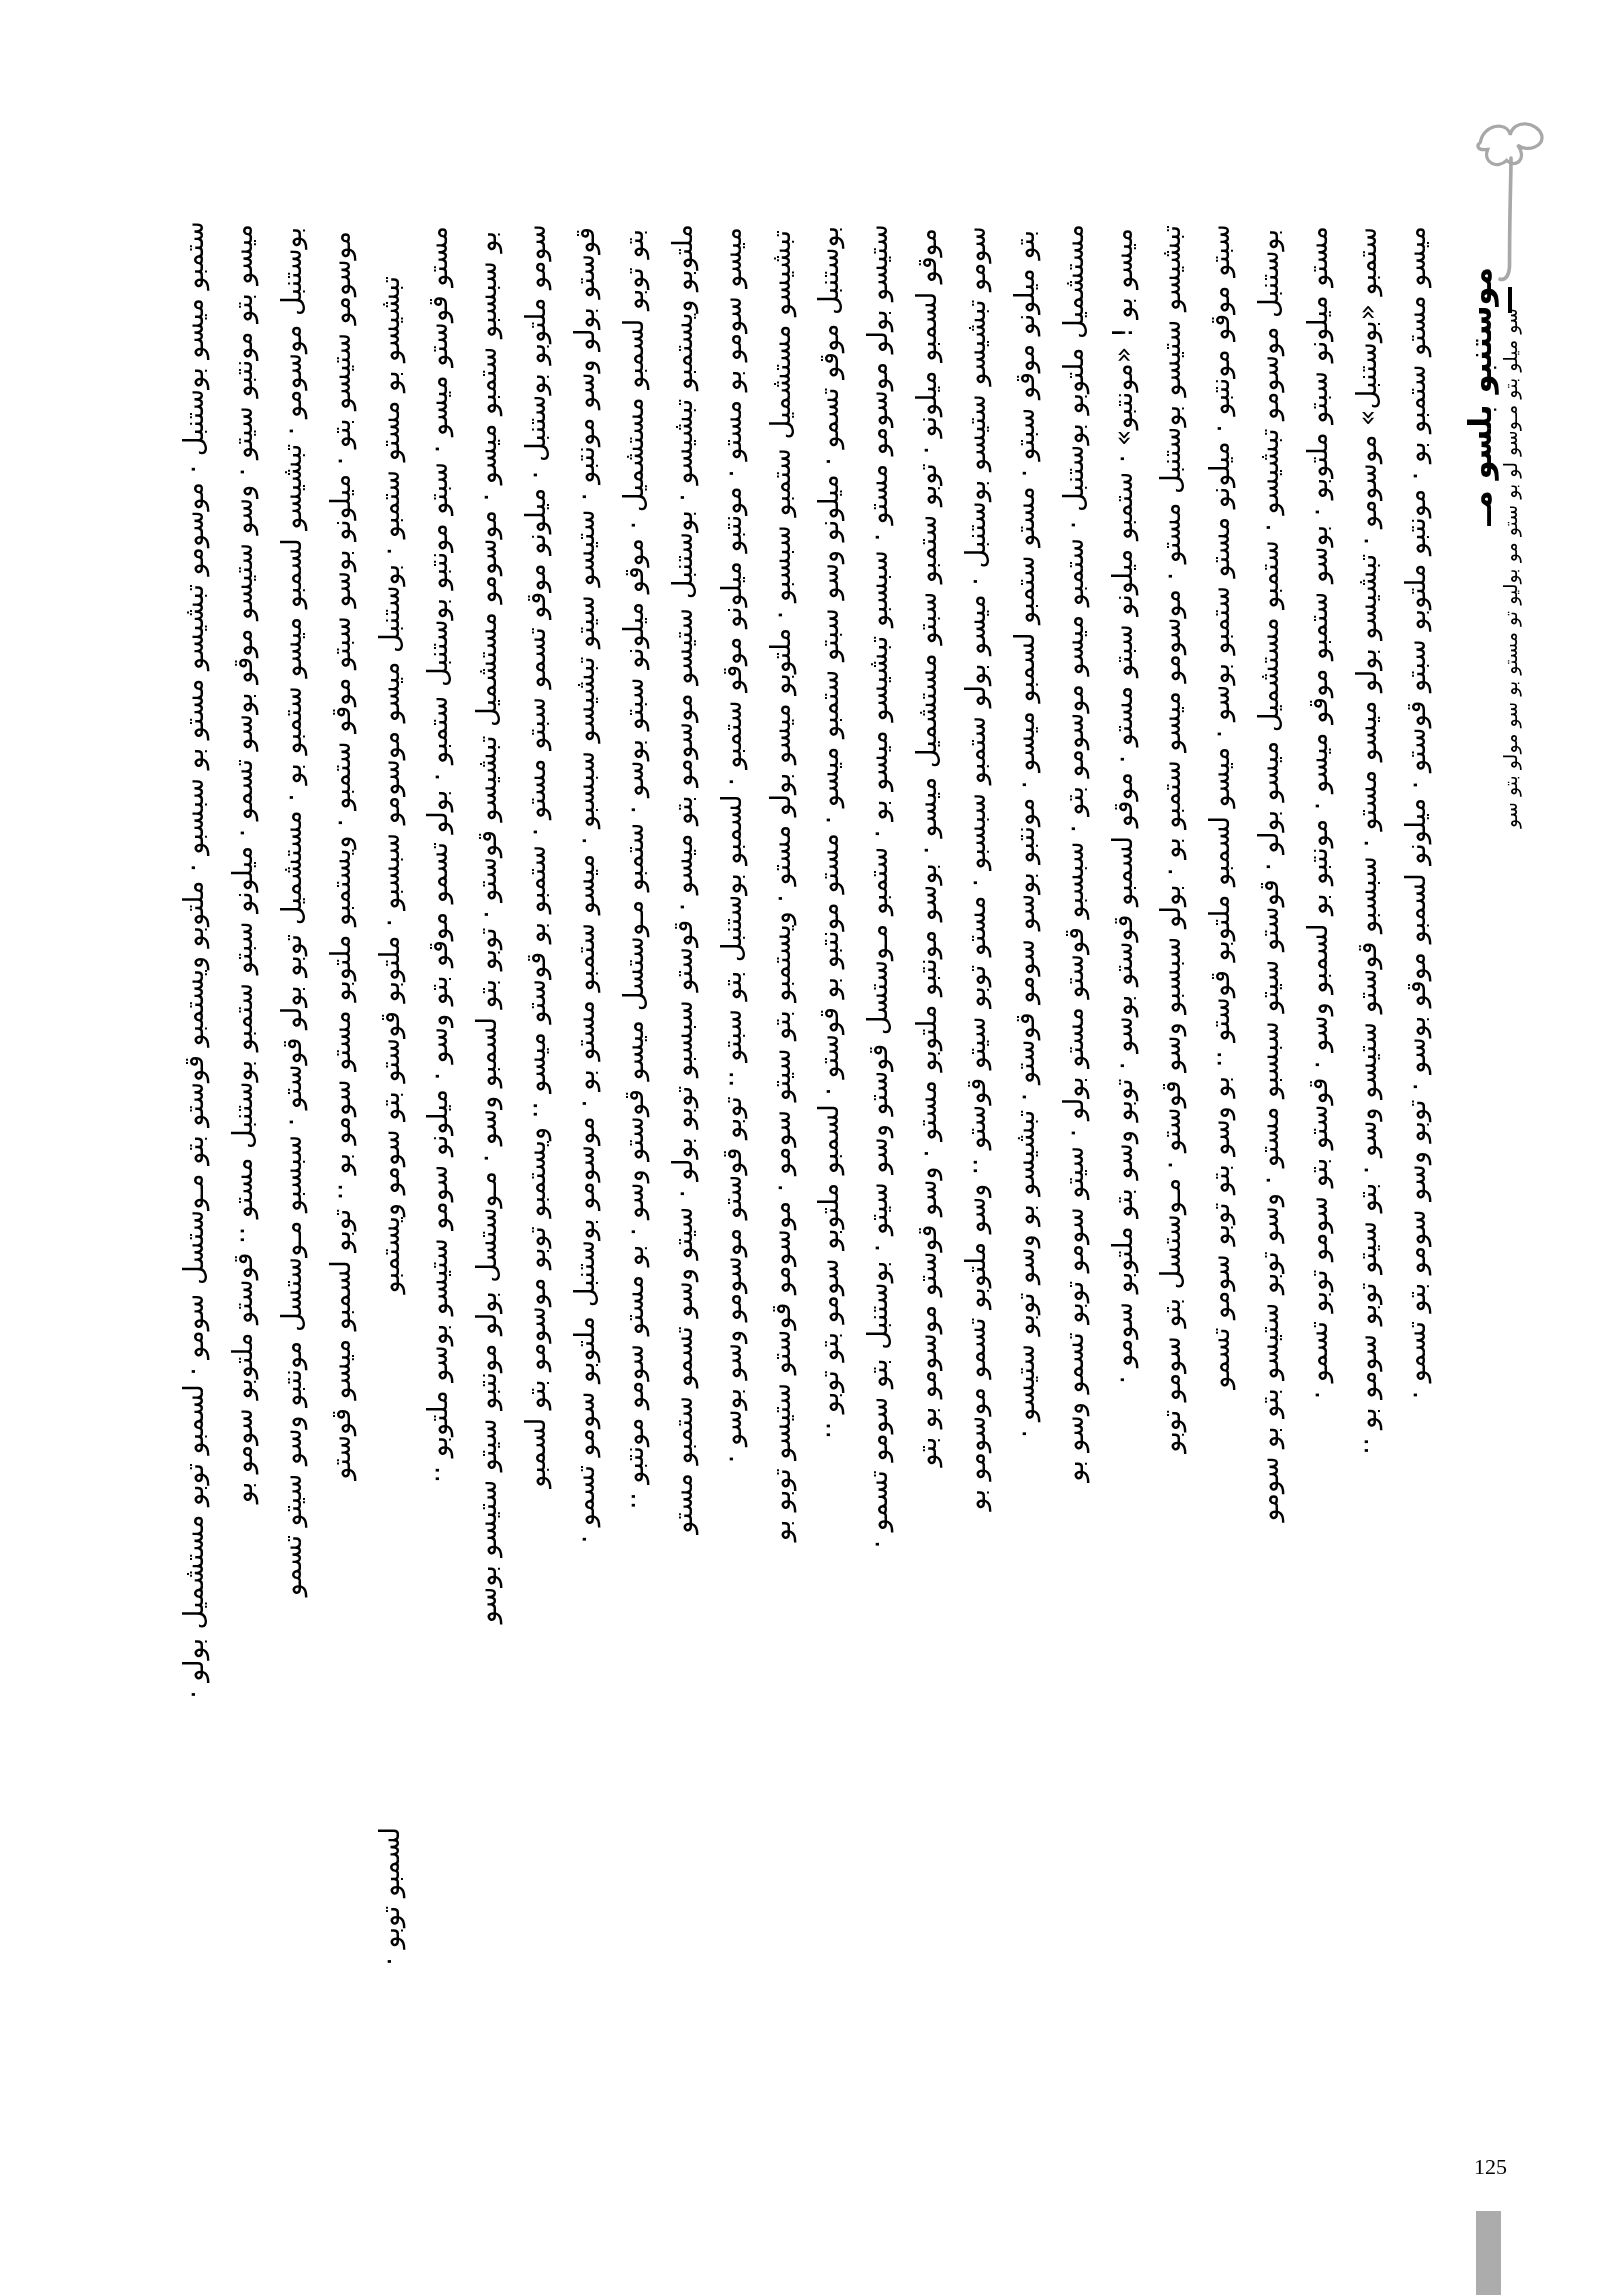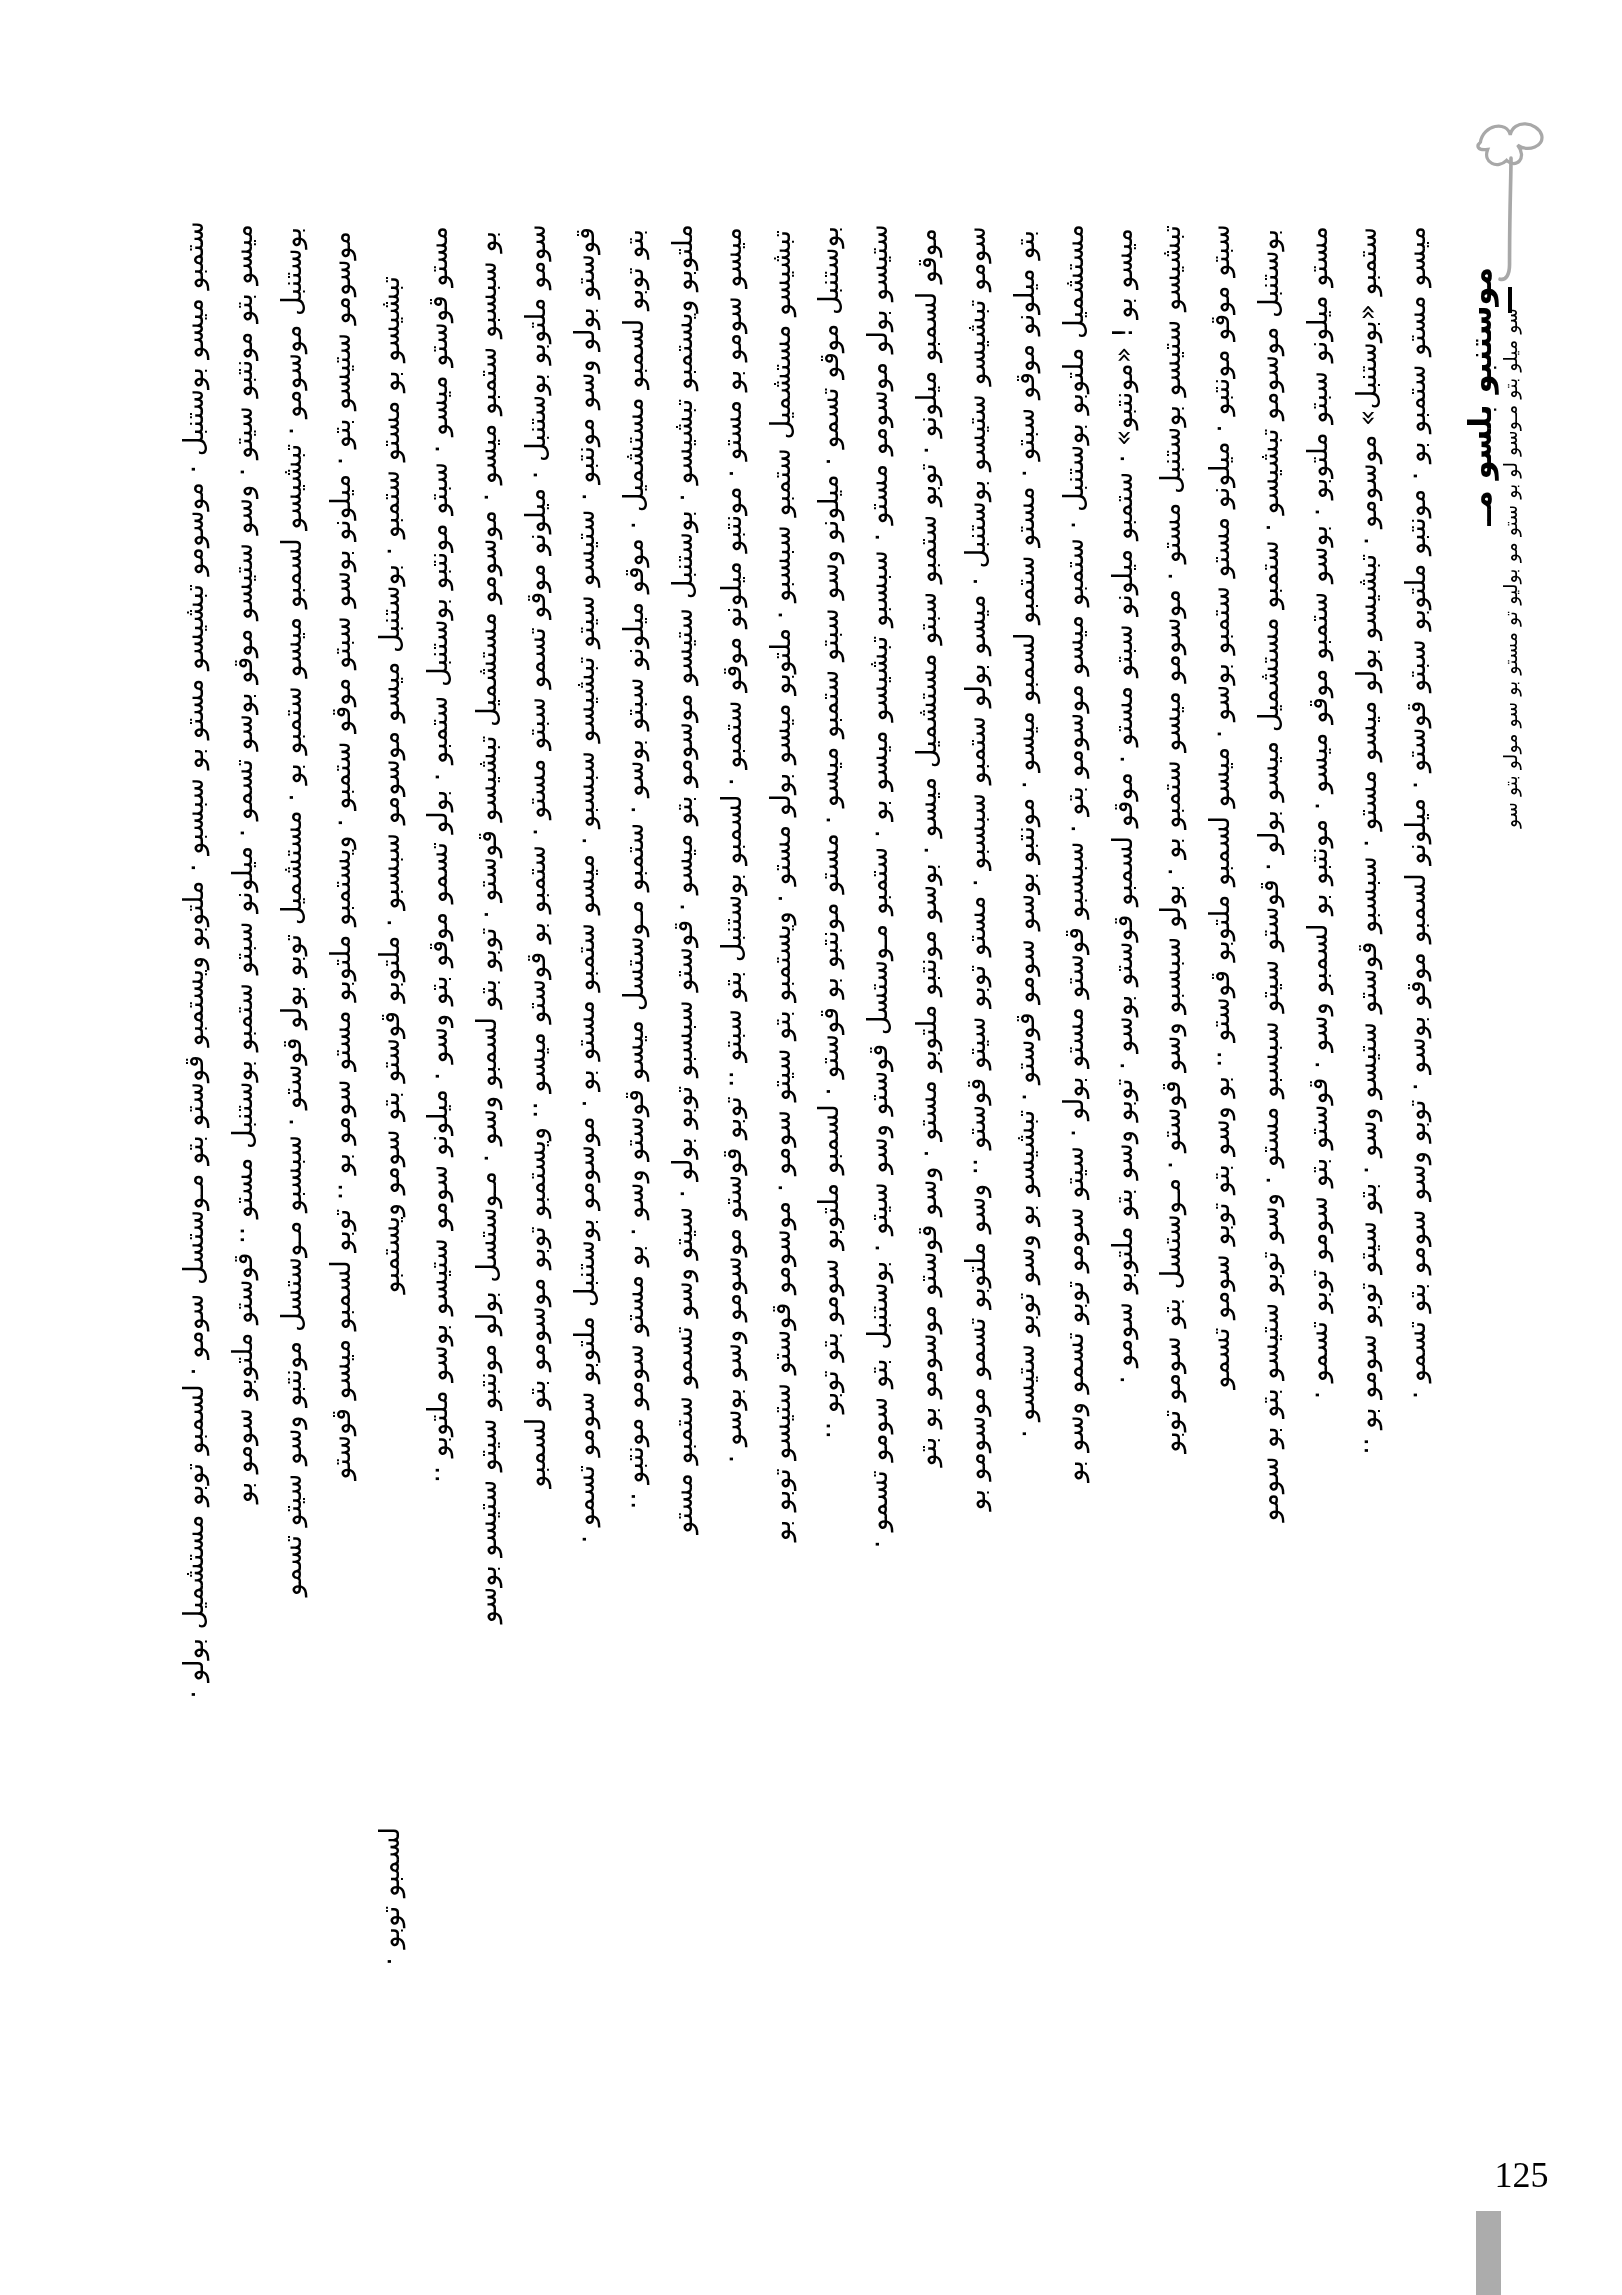--- a/index.html
+++ b/index.html
@@ -132,18 +132,18 @@
         <div class="vtext" style="width: 1785px; height: 37px; line-height: 37px; font-size: 27px;">ميسو مستو ستمبو بو · مونتبو ملتوبو سبتو قوستو · ميلونو لسمبو موقو بوسو · توبو وسو سومو بتو تسمو ·</div>
       </div>
       <div class="vcol bold" style="left: 1461px; top: 267px; width: 39px; height: 259px;">
         <div class="vtext" style="width: 259px; height: 39px; line-height: 39px; font-size: 31px;">موستنبو بلسو مـــوقو</div>
       </div>
       <div class="vcol" style="left: 1496px; top: 308px; width: 29px; height: 653px;">
         <div class="vtext" style="width: 653px; height: 29px; line-height: 29px; font-size: 19px;">سو ميلو بتو مـوسو لو بو ستو مو بوليو تو مستو بو سو مولو بتو سو</div>
       </div>
     </div>
 
-  <div class="pagenum" style="left:1485px;top:2154px;width:73px;font-size:36px;">125</div>
+  <div class="pagenum" style="left:1454px;top:2154px;width:73px;font-size:22px;">125</div>
 
   <div class="footer-bar" style="left: 1476px; top: 2211px; width: 25px; height: 84px; background: rgb(172, 172, 172);"></div>
 
 </div>
 
 
 </body></html>

